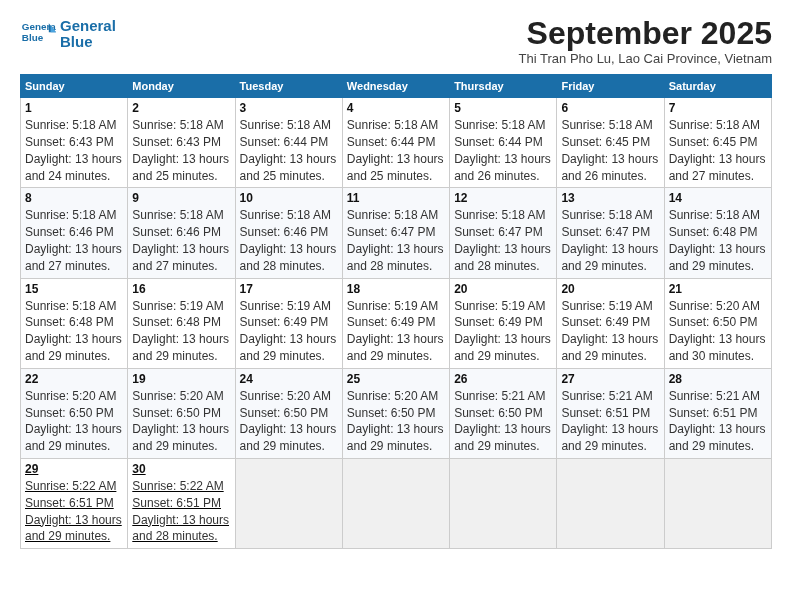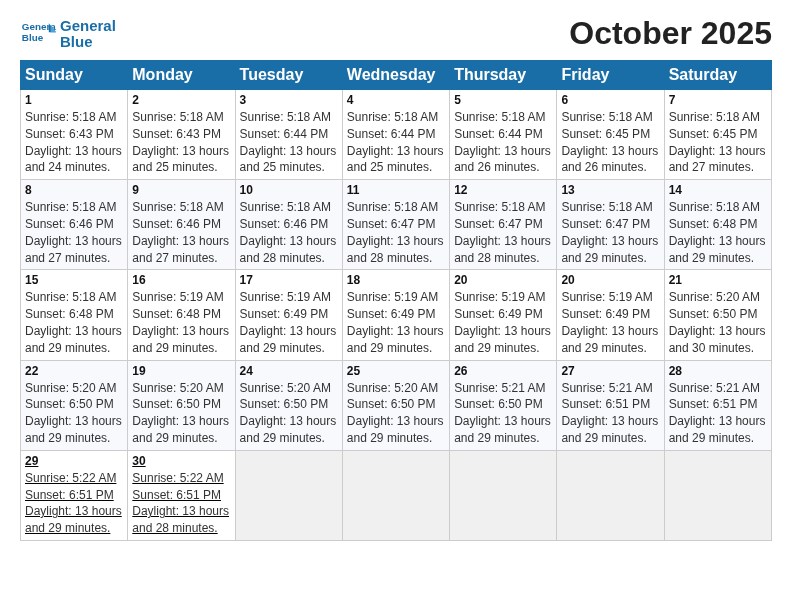--- a/index.html
+++ b/index.html
@@ -46,21 +46,21 @@
     }
     .calendar {
       width: 100%;
       border-collapse: collapse;
       border: 1px solid #ccc;
       font-size: 9.5px;
     }
     .calendar thead tr th {
       background: #1a6ea8;
       color: #fff;
-      font-size: 16px;
+      font-size: 11px;
       font-weight: bold;
       padding: 5px 4px;
       border: 1px solid #1a6ea8;
       text-align: left;
     }
     .calendar tbody tr td {
       border: 1px solid #ccc;
       vertical-align: top;
       padding: 3px 4px;
       width: calc(100% / 7);
@@ -103,21 +103,22 @@
         <text x="2" y="28" font-size="11" font-weight="bold" fill="#1a6ea8">Blue</text>
         <polygon points="32,8 40,18 32,18" fill="#1a6ea8"></polygon>
         <polygon points="34,10 40,18 34,18" fill="#4aa3df"></polygon>
       </svg>
       <div style="display:flex;flex-direction:column;line-height:1.1">
         <span style="font-size:15px;font-weight:bold;color:#1a6ea8;">General</span>
         <span style="font-size:15px;font-weight:bold;color:#1a6ea8;">Blue</span>
       </div>
     </div>
     <div class="title-block">
-      <div class="month-title">October 2025</div>
+      <div class="month-title">September 2025</div>
+      <div class="location">Thi Tran Pho Lu, Lao Cai Province, Vietnam</div>
     </div>
   </div>
 
   <table class="calendar">
     <thead>
       <tr>
       <th>Sunday</th>
           <th>Monday</th>
           <th>Tuesday</th>
           <th>Wednesday</th>

